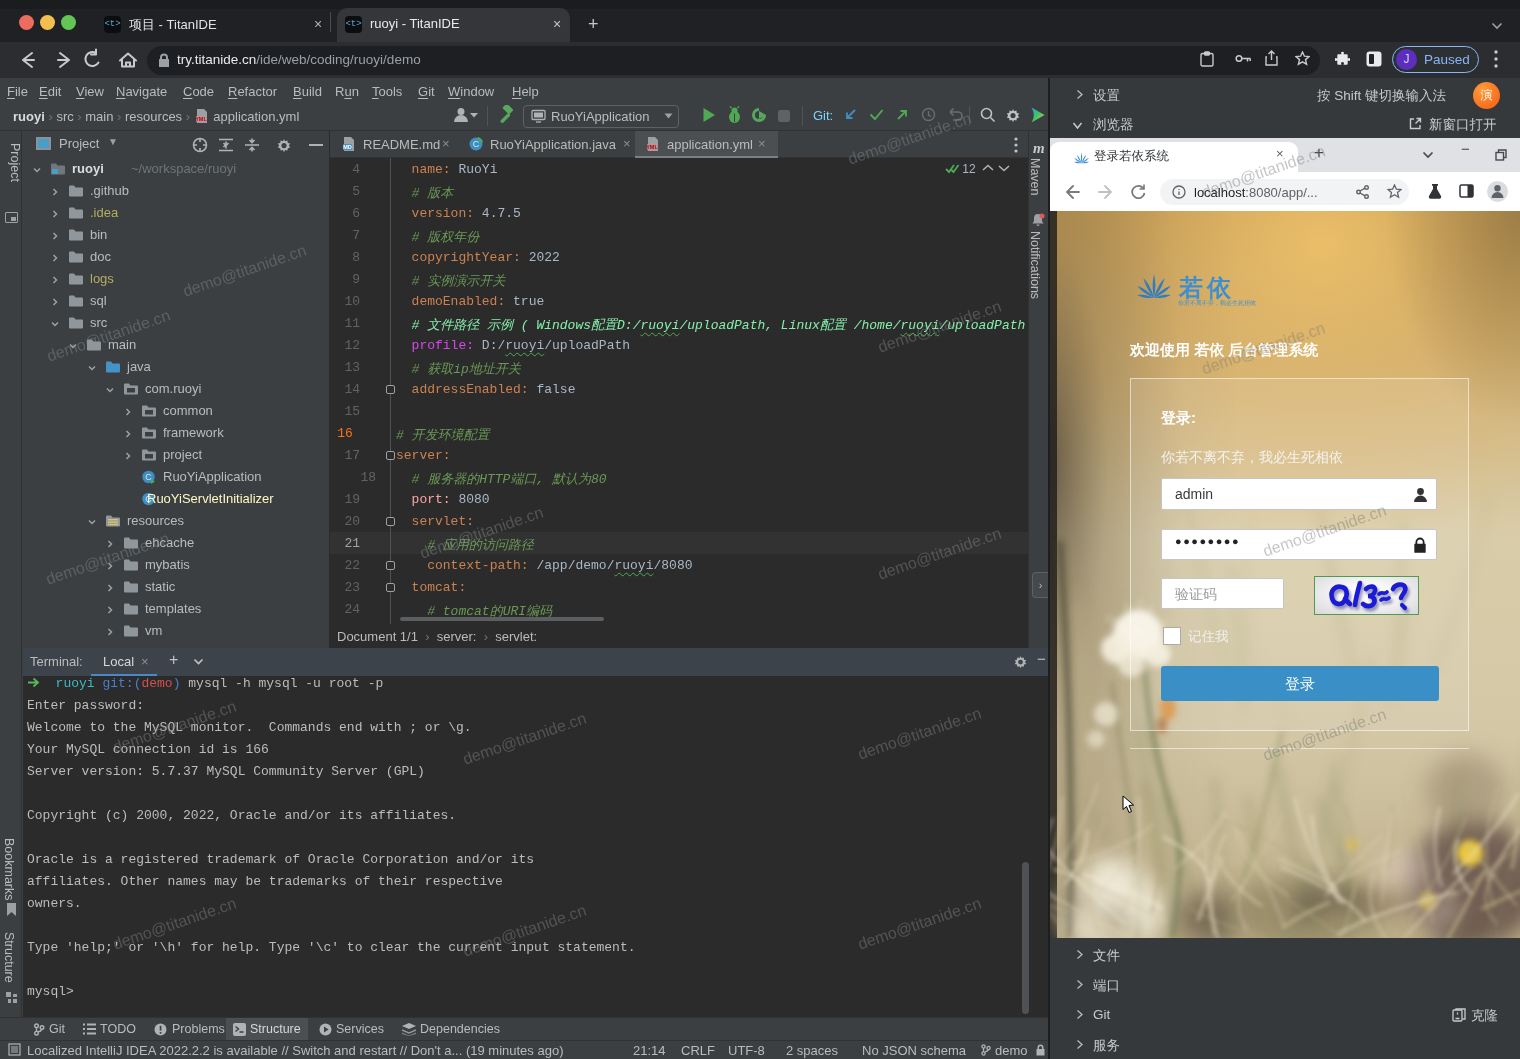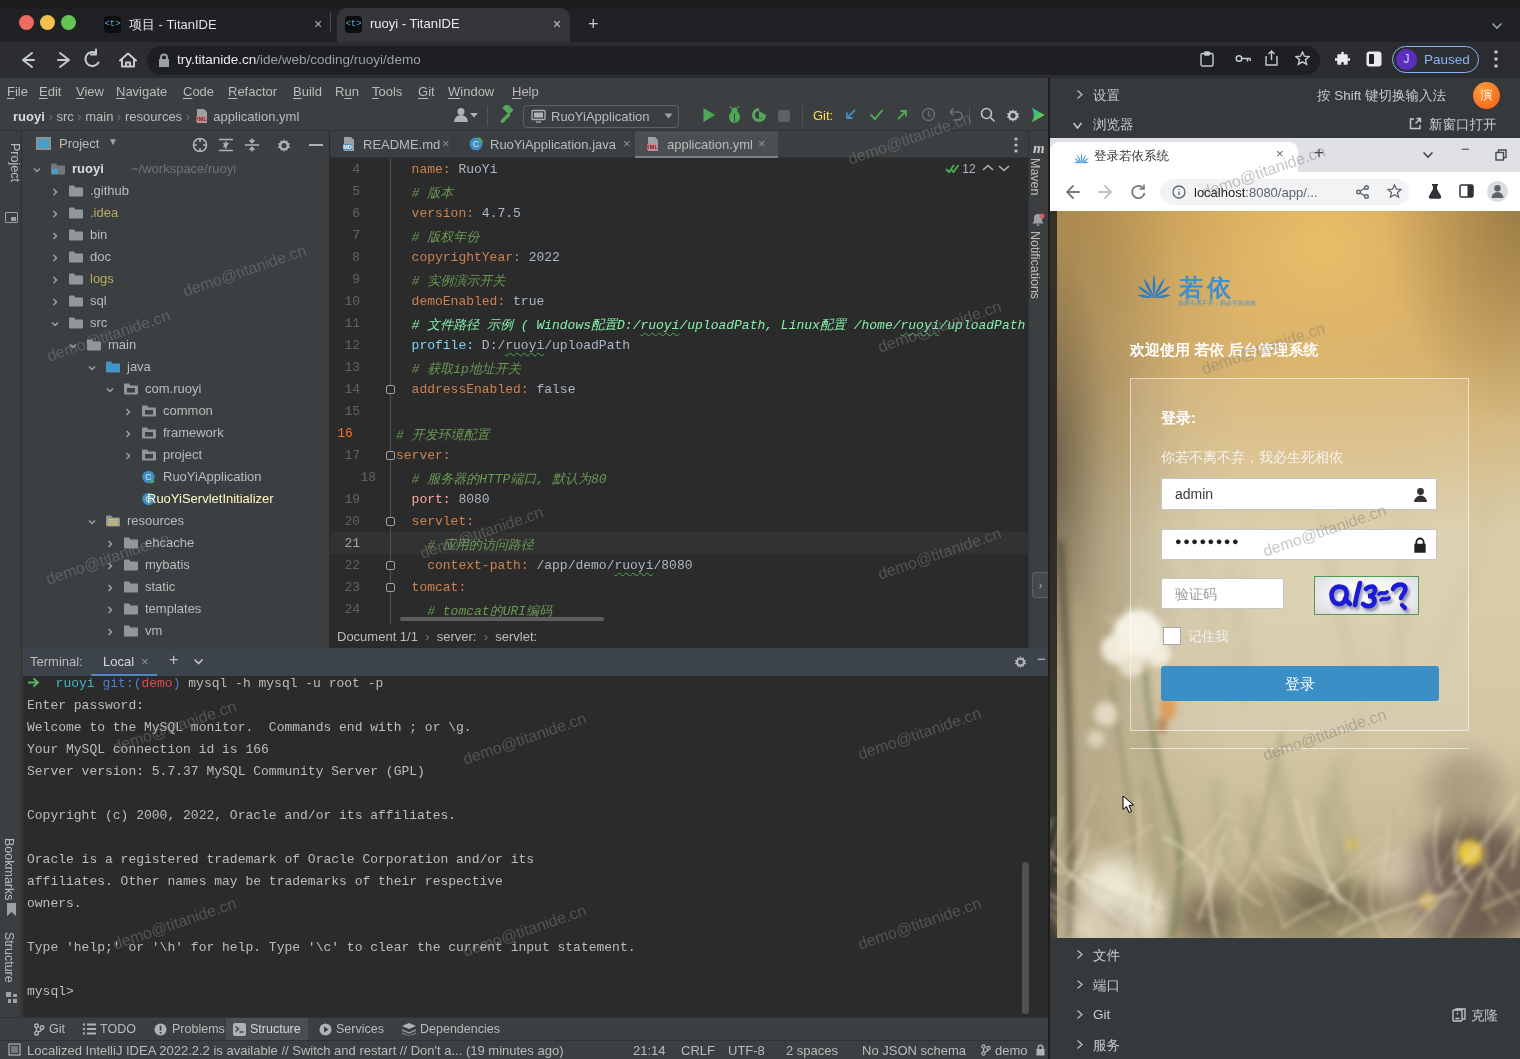--- a/index.html
+++ b/index.html
@@ -139,21 +139,21 @@
           <circle cx="8.5" cy="4.5" r="3" fill="#4fa854"></circle>
           <path d="M3 7 L1 5 M14 7 L16 5 M2.5 11 H0.5 M14.5 11 H16.5 M3 15 L1.5 16.5 M14 15 L15.5 16.5 M8.5 7.5 V16" stroke="#3c3f41" stroke-width="1"></path>
           <path d="M5.5 2 L4 .5 M11.5 2 L13 .5" stroke="#4fa854" stroke-width="1.4"></path>
         </svg>
 <svg style="position:absolute;left:751px;top:107px" width="16" height="16" viewBox="0 0 16 16">
           <path d="M8 1 a7 7 0 1 0 7 7 h-3 a4 4 0 1 1 -4-4 Z" fill="#57a75c"></path>
           <path d="M8 4 L15 8 8 12 Z" fill="#57a75c"></path>
         </svg>
 <rect><span style="position:absolute;left:778px;top:110px;width:12px;height:12px;background:#5f6264;border-radius:2px"></span>
 <span style="position:absolute;left:802px;top:106px;width:1px;height:20px;background:#515456"></span>
-<span style="position:absolute;left:813px;top:108px;font-size:13px;color:#fde047">Git:</span>
+<span style="position:absolute;left:813px;top:108px;font-size:13px;color:#7dd3fc">Git:</span>
 <svg style="position:absolute;left:843px;top:107px" width="15" height="15" viewBox="0 0 15 15" fill="none" stroke="#3f8ec1" stroke-width="1.8">
             <path d="M12 3 L4 11 M4 5.5 V11 H9.5"></path>
           </svg>
 <svg style="position:absolute;left:869px;top:108px" width="15" height="13" viewBox="0 0 15 13" fill="none" stroke="#4fa854" stroke-width="1.9">
             <path d="M1.5 6.5 L6 11 L13.5 2"></path>
           </svg>
 <svg style="position:absolute;left:895px;top:107px" width="15" height="15" viewBox="0 0 15 15" fill="none" stroke="#4fa854" stroke-width="1.8">
             <path d="M3 12 L11 4 M11 9.5 V4 H5.5"></path>
           </svg>
 <svg style="position:absolute;left:921px;top:107px" width="15" height="15" viewBox="0 0 15 15" fill="none" stroke="#6b6e70" stroke-width="1.4">
@@ -492,21 +492,21 @@
         <div style="position:absolute;left:66px;top:70px;white-space:nowrap;color:#a9b7c6">&nbsp;&nbsp;<i style="color:#6a9955"># 版权年份</i></div>
         <div style="position:absolute;left:0;top:92px;width:30px;text-align:right;color:#606366">8</div>
         <div style="position:absolute;left:66px;top:92px;white-space:nowrap;color:#a9b7c6">&nbsp;&nbsp;<span style="color:#cc8250">copyrightYear:</span> 2022</div>
         <div style="position:absolute;left:0;top:114px;width:30px;text-align:right;color:#606366">9</div>
         <div style="position:absolute;left:66px;top:114px;white-space:nowrap;color:#a9b7c6">&nbsp;&nbsp;<i style="color:#6a9955"># 实例演示开关</i></div>
         <div style="position:absolute;left:0;top:136px;width:30px;text-align:right;color:#606366">10</div>
         <div style="position:absolute;left:66px;top:136px;white-space:nowrap;color:#a9b7c6">&nbsp;&nbsp;<span style="color:#cc8250">demoEnabled:</span> true</div>
         <div style="position:absolute;left:0;top:158px;width:30px;text-align:right;color:#606366">11</div>
         <div style="position:absolute;left:66px;top:158px;white-space:nowrap;color:#a9b7c6">&nbsp;&nbsp;<i style="color:#86efac"># 文件路径 示例 ( Windows配置D:/<u class="sq">ruoyi</u>/uploadPath, Linux配置 /home/<u class="sq">ruoyi</u>/uploadPath</i></div>
         <div style="position:absolute;left:0;top:180px;width:30px;text-align:right;color:#606366">12</div>
-        <div style="position:absolute;left:66px;top:180px;white-space:nowrap;color:#a9b7c6">&nbsp;&nbsp;<span style="color:#7dd3fc">profile:</span> D:/<u class="sq">ruoyi</u>/uploadPath</div>
+        <div style="position:absolute;left:66px;top:180px;white-space:nowrap;color:#a9b7c6">&nbsp;&nbsp;<span style="color:#d946ef">profile:</span> D:/<u class="sq">ruoyi</u>/uploadPath</div>
         <div style="position:absolute;left:0;top:202px;width:30px;text-align:right;color:#606366">13</div>
         <div style="position:absolute;left:66px;top:202px;white-space:nowrap;color:#a9b7c6">&nbsp;&nbsp;<i style="color:#6a9955"># 获取ip地址开关</i></div>
         <div style="position:absolute;left:0;top:224px;width:30px;text-align:right;color:#606366">14</div>
         <div style="position:absolute;left:66px;top:224px;white-space:nowrap;color:#a9b7c6">&nbsp;&nbsp;<span style="color:#cc8250">addressEnabled:</span> false</div>
         <div style="position:absolute;left:0;top:246px;width:30px;text-align:right;color:#606366">15</div>
         <div style="position:absolute;left:66px;top:246px;white-space:nowrap;color:#a9b7c6"></div>
         <div style="position:absolute;left:0;top:268px;width:30px;text-align:center;color:#f97316">16</div>
         <div style="position:absolute;left:66px;top:268px;white-space:nowrap;color:#a9b7c6"><i style="color:#6a9955"># 开发环境配置</i></div>
         <div style="position:absolute;left:0;top:290px;width:30px;text-align:right;color:#606366">17</div>
         <div style="position:absolute;left:66px;top:290px;white-space:nowrap;color:#a9b7c6"><span style="color:#cc8250">server:</span></div>

